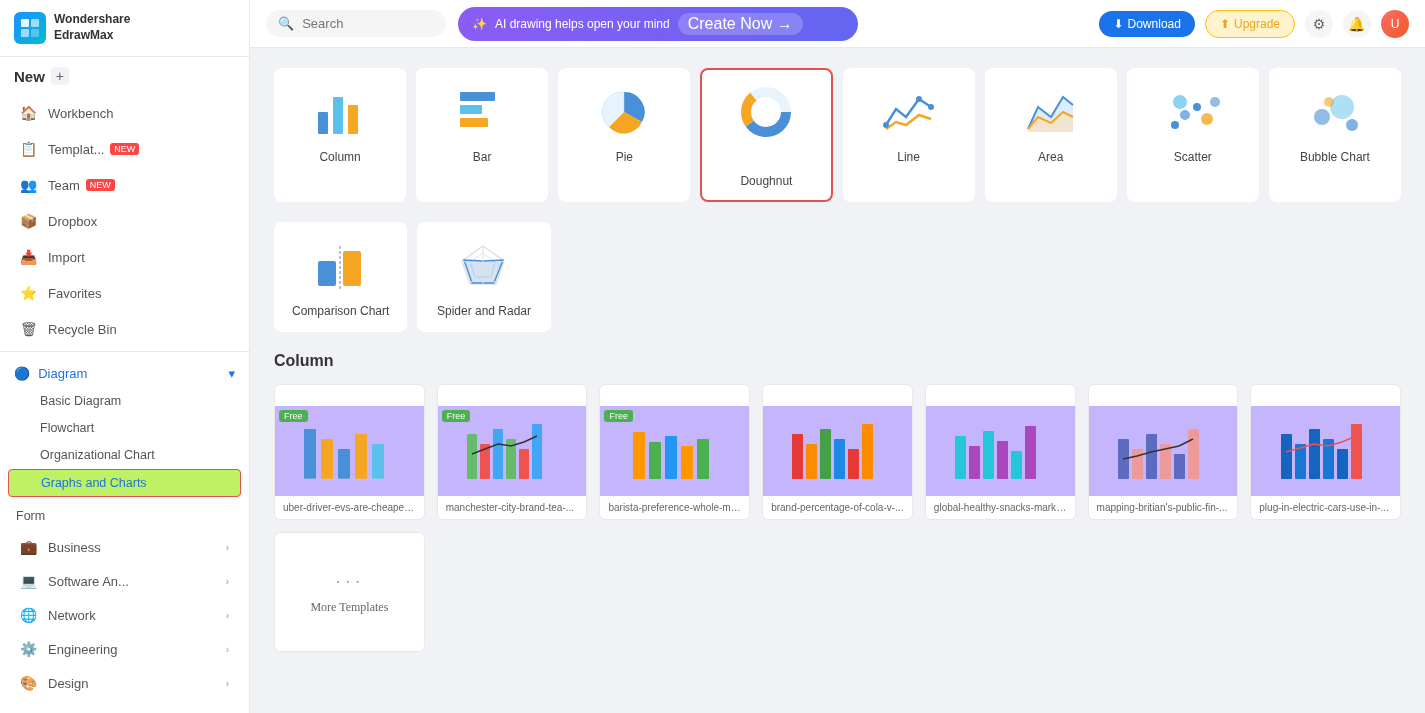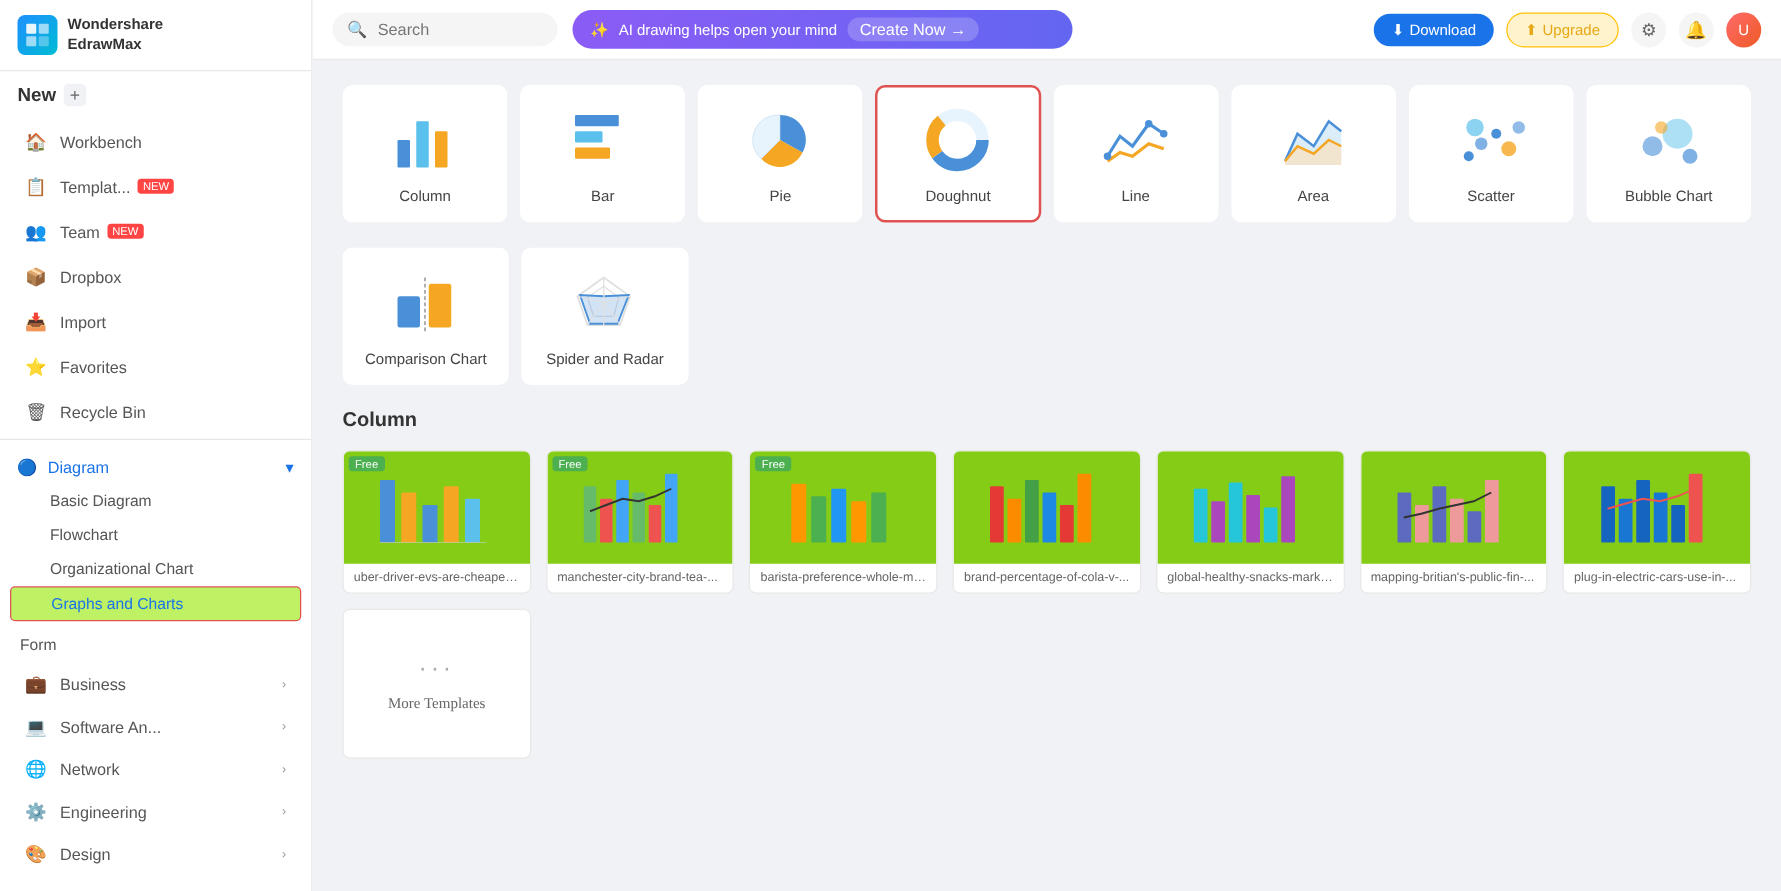--- a/index.html
+++ b/index.html
@@ -28,46 +28,46 @@
     .chevron { margin-left: auto; font-size: 10px; color: #999; }
 
     
     .main { flex: 1; display: flex; flex-direction: column; overflow: hidden; }
 
     
     .header { height: 48px; background: #fff; border-bottom: 1px solid #e8e8e8; display: flex; align-items: center; padding: 0 16px; gap: 12px; }
     .search-bar { display: flex; align-items: center; background: #f5f5f5; border-radius: 20px; padding: 6px 12px; gap: 8px; width: 180px; }
     .search-bar input { border: none; background: transparent; outline: none; font-size: 13px; color: #555; width: 120px; }
     .ai-banner { display: flex; align-items: center; background: linear-gradient(90deg, #8b5cf6, #6366f1); border-radius: 20px; padding: 6px 14px; color: white; font-size: 12px; gap: 8px; flex: 1; max-width: 400px; cursor: pointer; }
-    .ai-banner .create-btn { background: rgba(255,255,255,0.2); border-radius: 12px; padding: 2px 10px; font-size: 13px; white-space: nowrap; }
+    .ai-banner .create-btn { background: rgba(255,255,255,0.2); border-radius: 12px; padding: 2px 10px; font-size: 16px; white-space: nowrap; }
     .header-actions { margin-left: auto; display: flex; align-items: center; gap: 10px; }
     .download-btn { background: #1a73e8; color: white; border: none; border-radius: 16px; padding: 6px 14px; font-size: 12px; cursor: pointer; display: flex; align-items: center; gap: 4px; }
     .upgrade-btn { background: #fff3cd; color: #e6a817; border: 1px solid #ffc107; border-radius: 16px; padding: 6px 14px; font-size: 12px; cursor: pointer; display: flex; align-items: center; gap: 4px; }
     .header-icon { width: 28px; height: 28px; border-radius: 50%; background: #f5f5f5; display: flex; align-items: center; justify-content: center; cursor: pointer; font-size: 14px; color: #666; }
     .avatar { width: 28px; height: 28px; border-radius: 50%; background: linear-gradient(135deg, #ff6b6b, #ee5a24); display: flex; align-items: center; justify-content: center; color: white; font-size: 12px; cursor: pointer; }
 
     
     .content { flex: 1; overflow-y: auto; padding: 20px 24px; background: #f0f2f5; }
 
     
     .chart-grid { display: grid; grid-template-columns: repeat(8, 1fr); gap: 10px; margin-bottom: 20px; }
     .chart-card { background: #fff; border-radius: 8px; padding: 12px 8px; display: flex; flex-direction: column; align-items: center; cursor: pointer; border: 2px solid transparent; transition: border 0.2s; }
-    .chart-card.selected { border: 2.5px solid #e05252; }
+    .chart-card.selected { border: 2.5px solid #e05252; gap: 24px; }
     .chart-icon { width: 60px; height: 60px; display: flex; align-items: center; justify-content: center; margin-bottom: 8px; }
     .chart-label { font-size: 12px; color: #444; text-align: center; }
 
     .chart-grid-row2 { display: grid; grid-template-columns: repeat(3, 1fr); gap: 10px; margin-bottom: 20px; max-width: 420px; }
 
     
     .section-heading { font-size: 16px; font-weight: 600; color: #333; margin-bottom: 14px; }
 
     
     .template-grid { display: grid; grid-template-columns: repeat(7, 1fr); gap: 12px; }
     .template-card { background: #fff; border-radius: 6px; overflow: hidden; cursor: pointer; border: 1px solid #e8e8e8; }
-    .template-thumb { height: 90px; background: #84cc16; display: flex; align-items: center; justify-content: center; position: relative; overflow: hidden; }
+    .template-thumb { height: 90px; background: #c4b5fd; display: flex; align-items: center; justify-content: center; position: relative; overflow: hidden; margin-top: 21px; }
     .free-badge { position: absolute; top: 4px; left: 4px; background: #4caf50; color: white; font-size: 9px; padding: 1px 5px; border-radius: 3px; }
     .template-name { padding: 6px 8px; font-size: 10px; color: #666; white-space: nowrap; overflow: hidden; text-overflow: ellipsis; }
     .more-templates-card { background: #fff; border-radius: 6px; border: 1px solid #e8e8e8; display: flex; flex-direction: column; align-items: center; justify-content: center; cursor: pointer; height: 120px; color: #888; gap: 8px; }
     .more-dots { font-size: 20px; letter-spacing: 3px; color: #aaa; }
 
     
     svg { overflow: visible; }
 
     .divider { height: 1px; background: #e8e8e8; margin: 4px 0; }
   </style>

